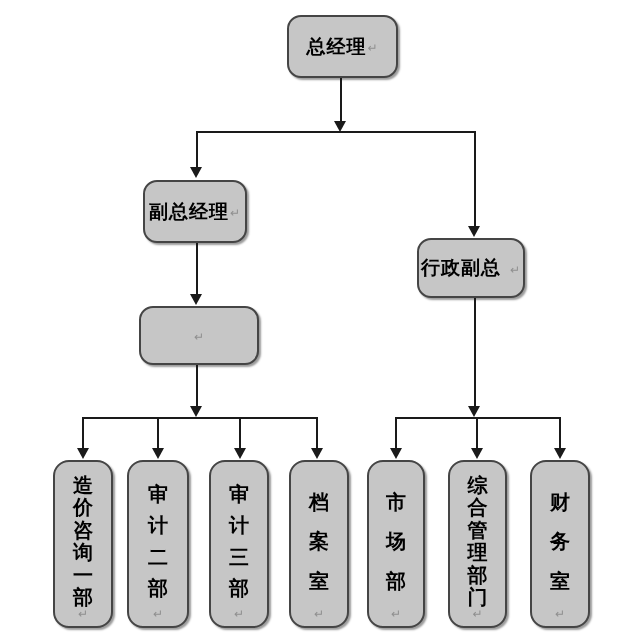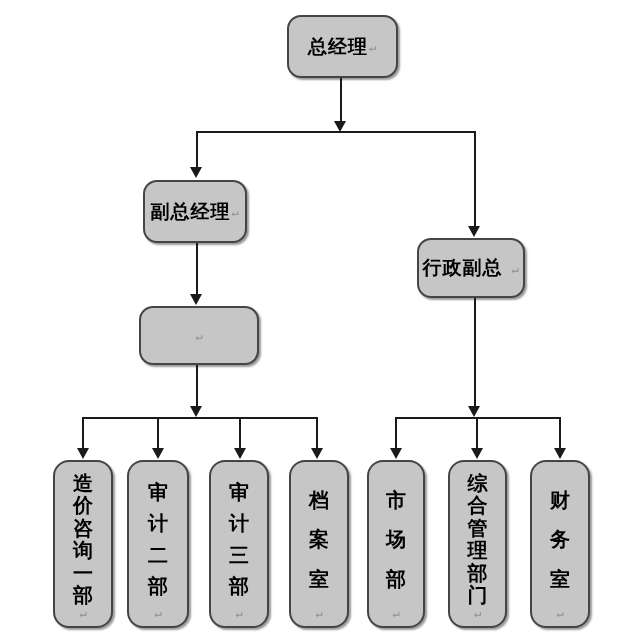--- a/index.html
+++ b/index.html
@@ -1,21 +1,21 @@
 <!DOCTYPE html>
 <html><head>
 <meta charset="utf-8">
 <style>
   html, body { margin: 0; padding: 0; background: #ffffff; }
   .canvas {
     position: relative;
     width: 640px;
     height: 639px;
     background: #ffffff;
-    font-family: Liberation Mono, monospace;
+    font-family: Liberation Sans, sans-serif;
     overflow: hidden;
   }
   
   .node {
     position: absolute;
     box-sizing: border-box;
     background: #c6c6c6;
     border: 2px solid #454545;
     box-shadow: 2px 2px 2px #9b9b9b;
     color: #000000;

